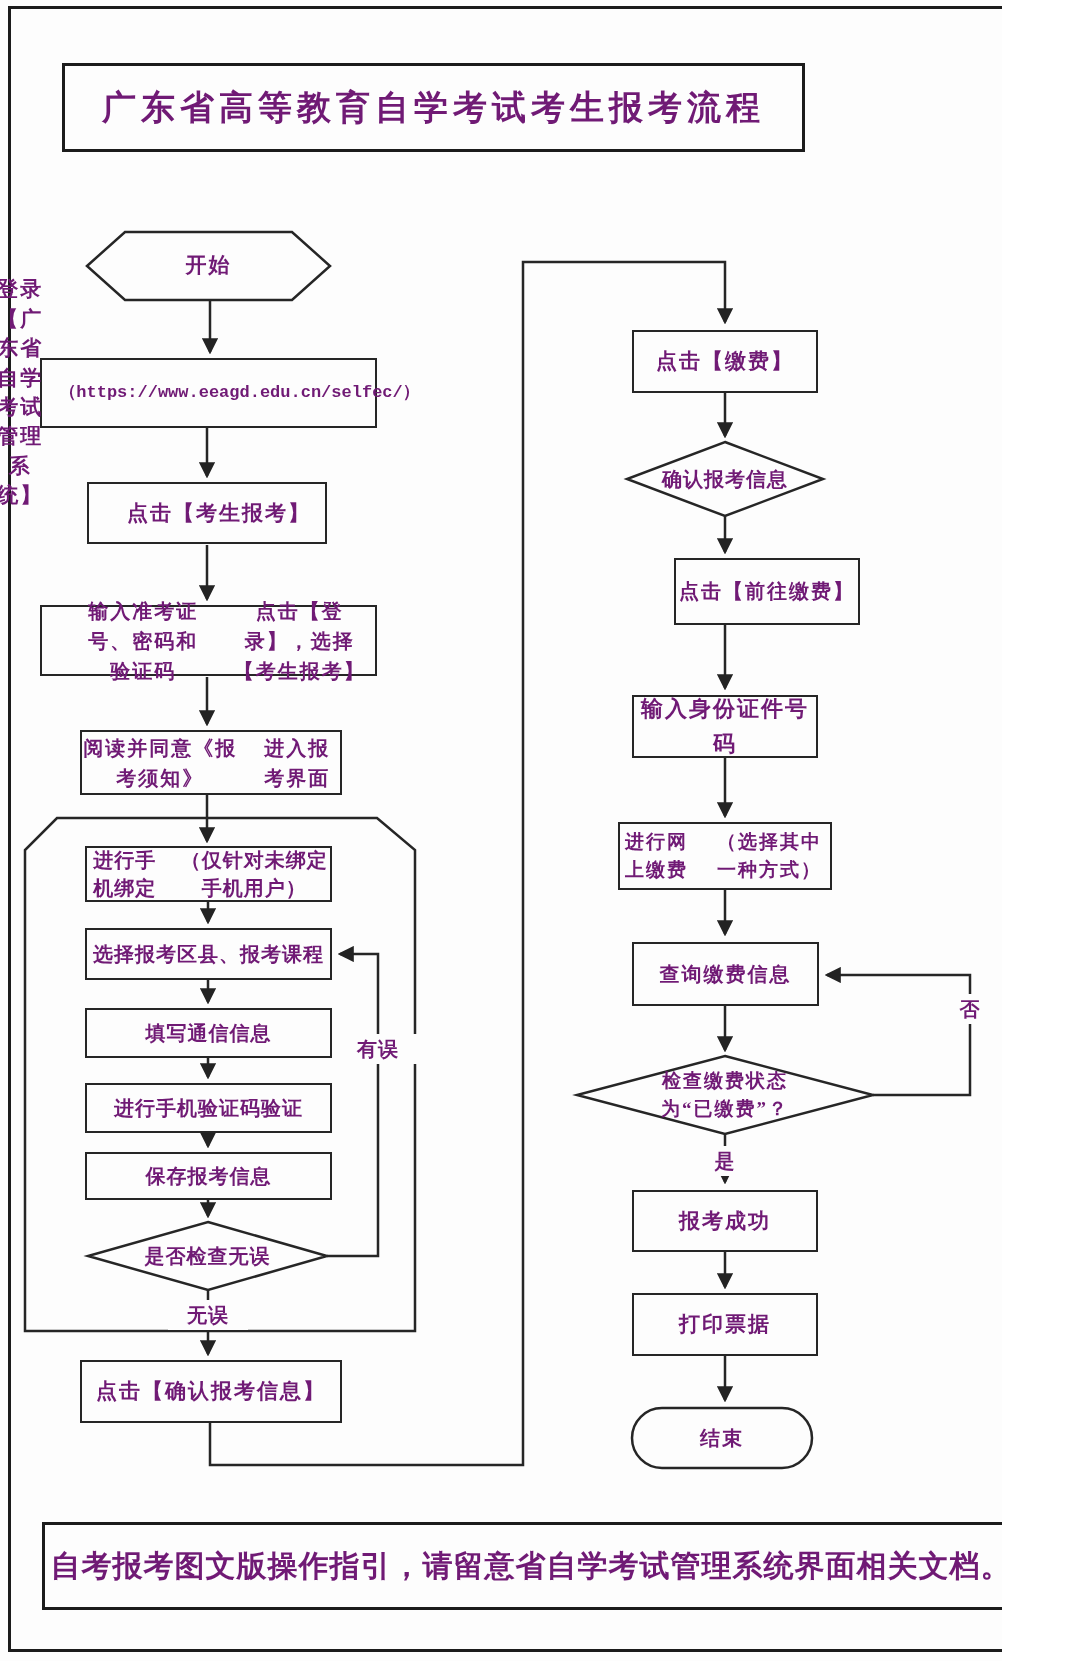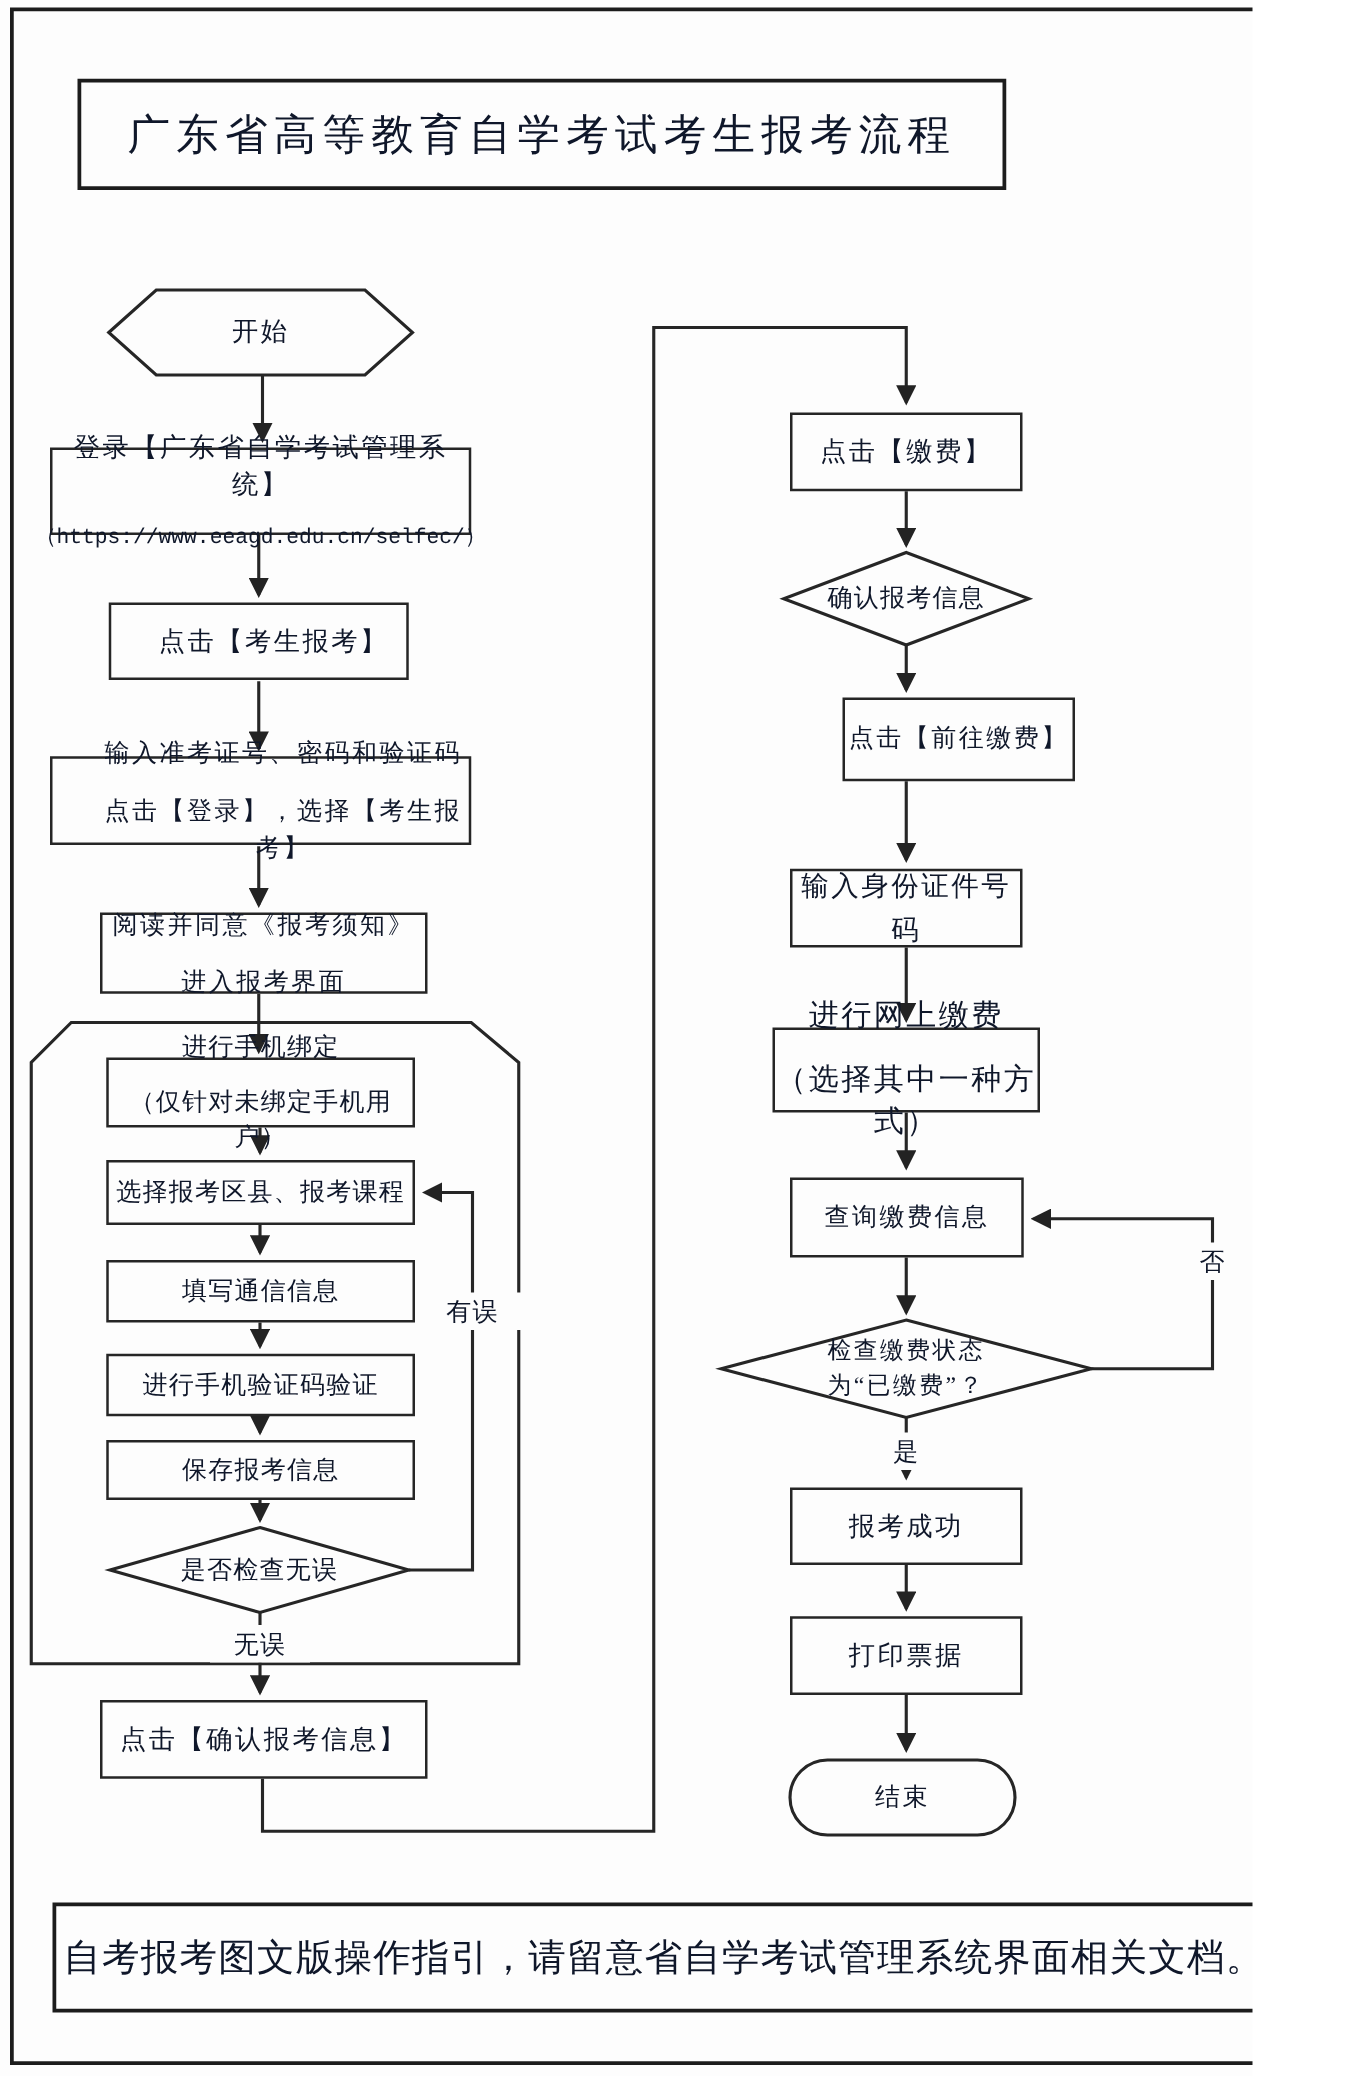--- a/index.html
+++ b/index.html
@@ -1,28 +1,29 @@
 <!DOCTYPE html>
 <html><head>
 <meta charset="utf-8">
 <style>
   html,body{margin:0;padding:0;background:#ffffff;}
   .canvas{
     position:relative;width:1002px;height:1661px;background:#fdfdfd;
-    font-family:"Liberation Serif","DejaVu Serif",serif;color:#0f172a;
+    font-family:"Liberation Serif","DejaVu Serif",serif;color:#701a75;
     overflow:hidden;
+    font-weight:bold;
   }
   .frame{
     position:absolute;left:8px;top:6px;width:1050px;height:1640px;
     border:3px solid #1c1c1c;
   }
   svg.wires{position:absolute;left:0;top:0;}
   .box{
     position:absolute;border:2px solid #262626;background:transparent;
-    display:flex;flex-direction:column;align-items:center;justify-content:center;
+    display:flex;flex-direction:row;align-items:center;justify-content:center;
     text-align:center;font-size:21px;letter-spacing:2px;line-height:1.55;
     box-sizing:border-box;
     gap:16px;
   }
   .lbl{
     position:absolute;display:flex;flex-direction:column;align-items:center;justify-content:center;
     text-align:center;font-size:21px;letter-spacing:2px;line-height:1.5;box-sizing:border-box;
   }
   .edge-lbl{
     position:absolute;display:flex;align-items:center;justify-content:center;
@@ -155,21 +156,21 @@
   </div>
 
   <div class="box" style="left:632px;top:558px;width:186px;height:67px;font-size:20px;margin-left:42px;">
     <span>点击【前往缴费】</span>
   </div>
 
   <div class="box" style="left:632px;top:695px;width:186px;height:63px;font-size:22px;">
     <span>输入身份证件号码</span>
   </div>
 
-  <div class="box" style="left:618px;top:822px;width:214px;height:68px;line-height:1.45;font-size:24px;">
+  <div class="box" style="left:618px;top:822px;width:214px;height:68px;line-height:1.45;font-size:19px;">
     <span>进行网上缴费</span>
     <span>（选择其中一种方式）</span>
   </div>
 
   <div class="box" style="left:632px;top:942px;width:187px;height:64px;font-size:20px;">
     <span>查询缴费信息</span>
   </div>
 
   <div class="lbl" style="left:577px;top:1056px;width:296px;height:78px;font-size:19px;line-height:1.5;">
     <span>检查缴费状态</span>

